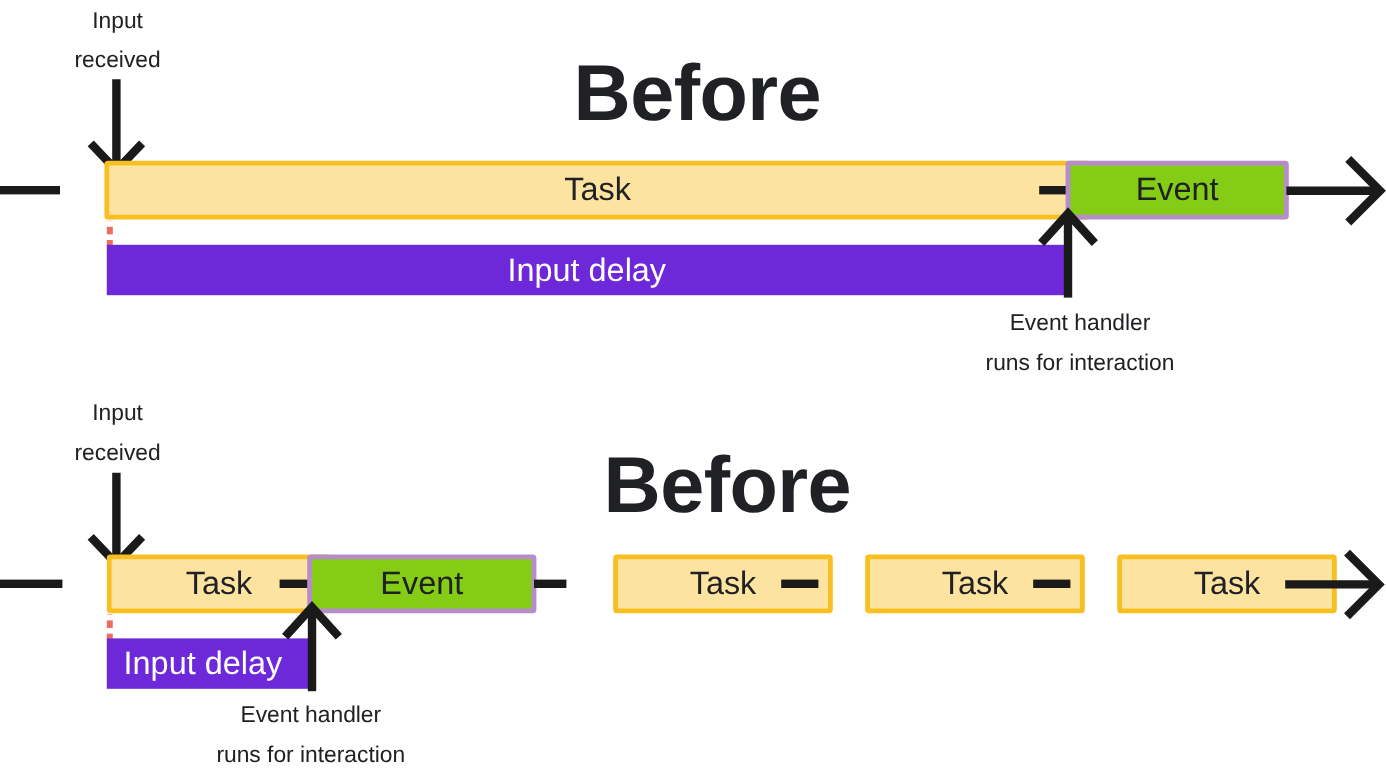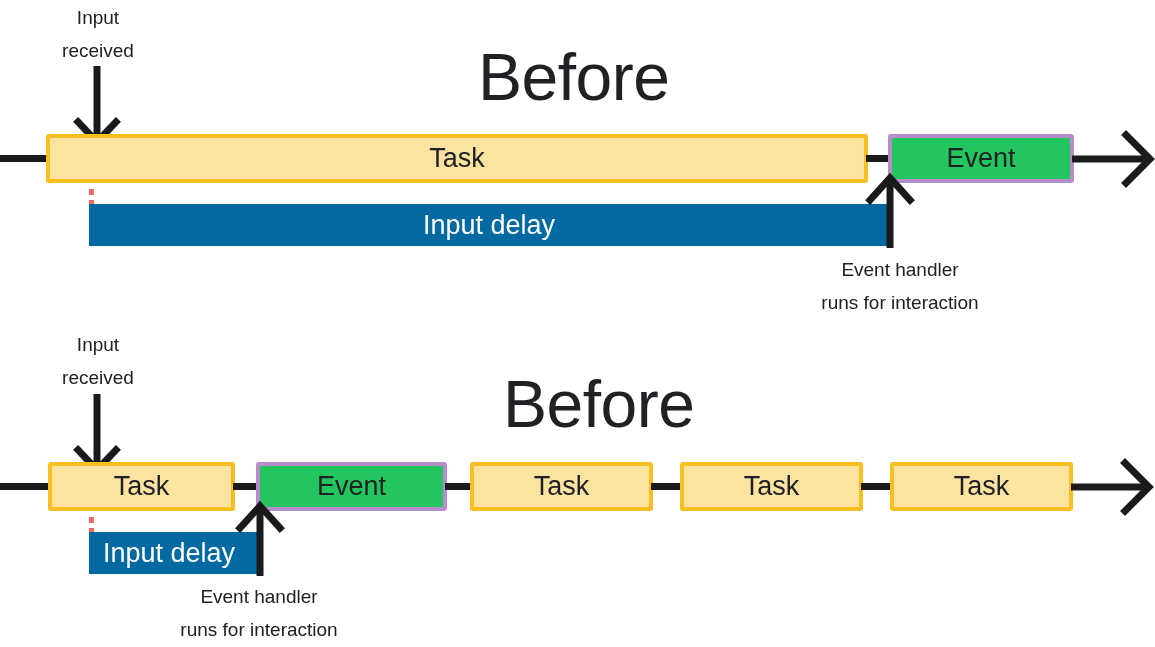--- a/index.html
+++ b/index.html
@@ -17,21 +17,21 @@
     height: 647px;
     background: #ffffff;
     overflow: hidden;
   }
   .abs { position: absolute; }
 
   
   .section-title {
     font-size: 66px;
     line-height: 1;
-    font-weight: 400;
+    font-weight: 700;
     color: #202124;
     letter-spacing: -0.5px;
     white-space: nowrap;
   }
 
   
   .annot {
     font-size: 19px;
     line-height: 33px;
     color: #202124;
@@ -45,29 +45,30 @@
     display: flex;
     align-items: center;
     justify-content: center;
     font-size: 27px;
     color: #202124;
   }
   .box-task {
     background: #FCE3A0;
     border: 4px solid #F7BF22;
     border-radius: 3px;
+    margin-left: 41px;
   }
   .box-event {
-    background: #22c55e;
+    background: #84cc16;
     border: 4px solid #B68CCB;
     border-radius: 3px;
   }
   .bar-delay {
     box-sizing: border-box;
-    background: #0369a1;
+    background: #6d28d9;
     display: flex;
     align-items: center;
     justify-content: center;
     font-size: 27px;
     color: #ffffff;
   }
   .bar-delay.left-align {
     justify-content: flex-start;
     padding-left: 14px;
   }

